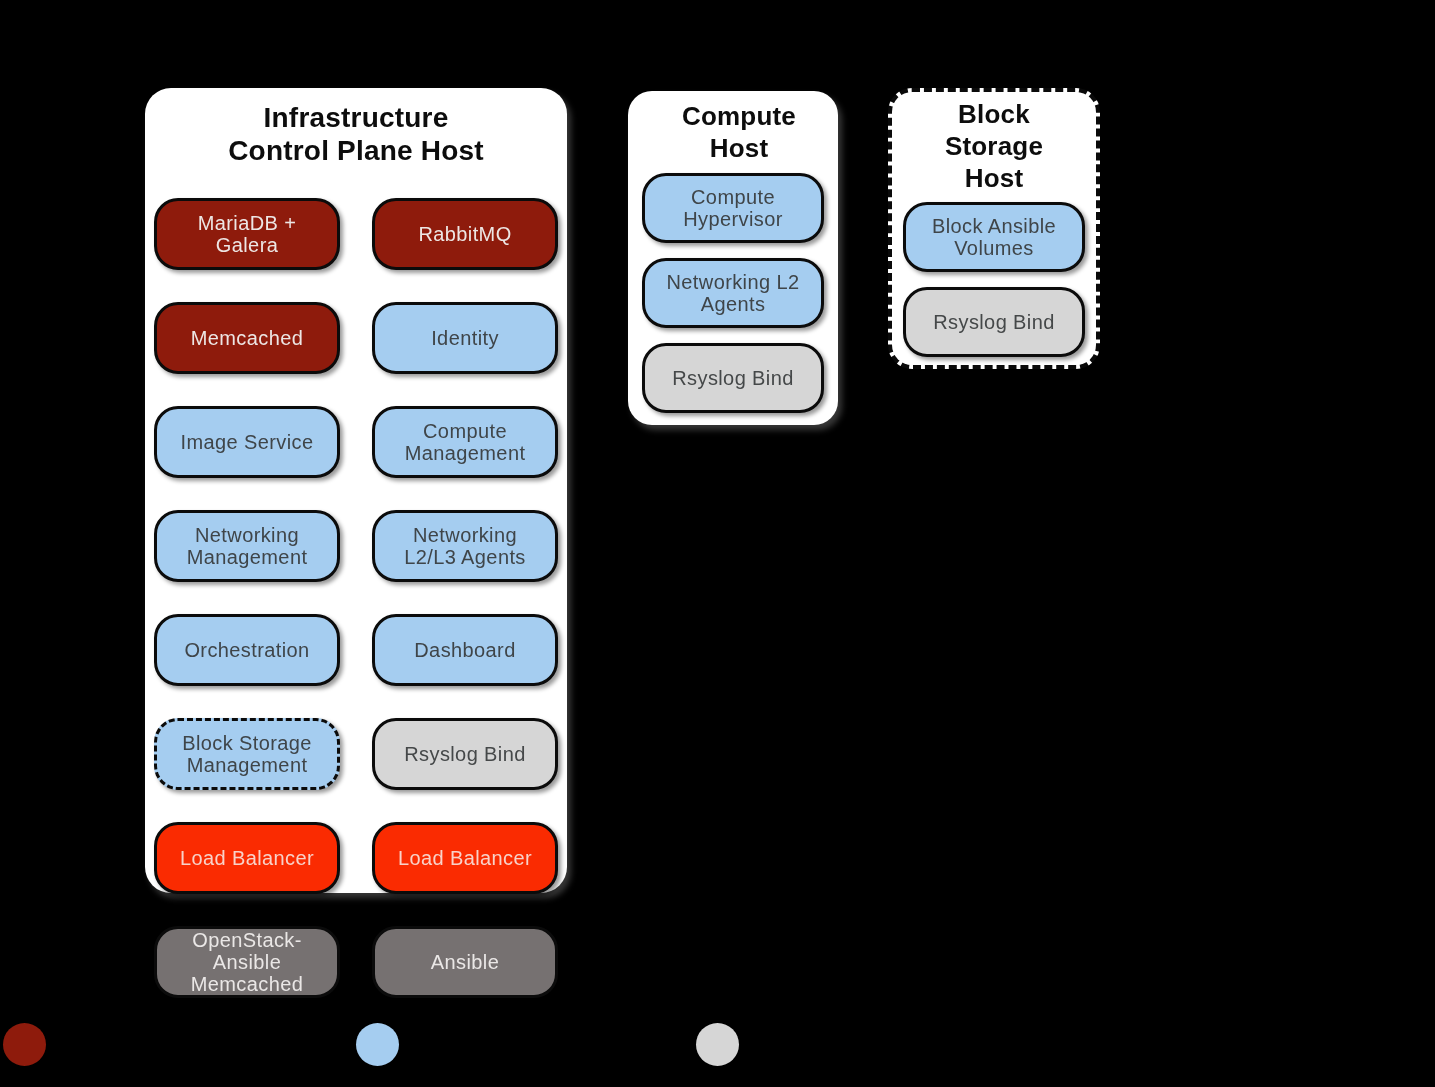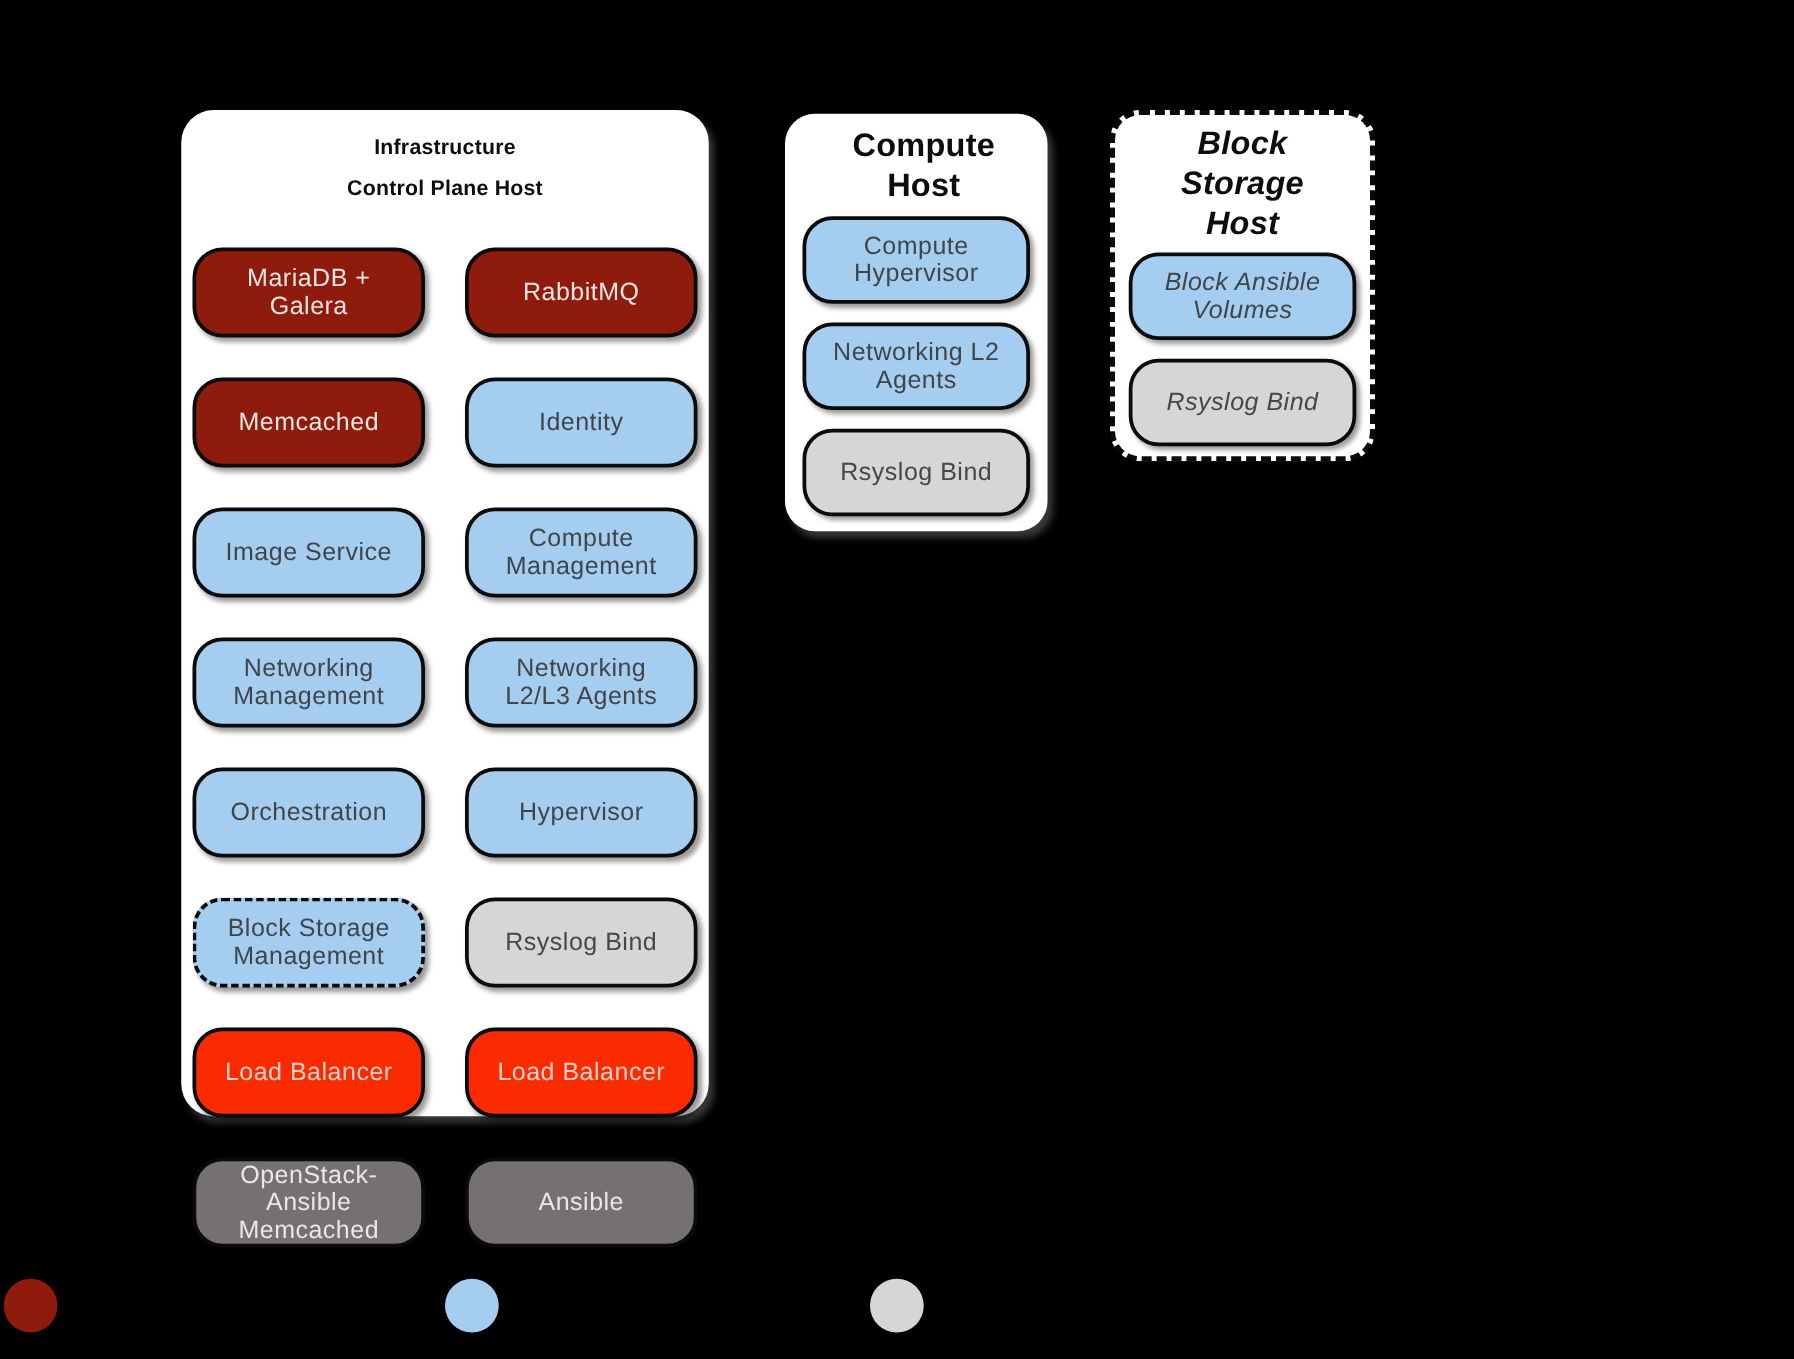--- a/index.html
+++ b/index.html
@@ -8,26 +8,26 @@
     font-family:"Liberation Sans","DejaVu Sans",sans-serif;
   }
   .host{
     position:absolute;background:#fff;border-radius:26px;
     box-shadow:4px 5px 6px rgba(125,125,125,0.45);
   }
   .host-infra{left:145px;top:88px;width:422px;height:805px;}
   .host-compute{left:628px;top:91px;width:210px;height:334px;border-radius:24px;}
   .host-block{
     left:888px;top:88px;width:212px;height:281px;border-radius:24px;
-    border:4px dashed #0a0a0a;box-sizing:border-box;box-shadow:none;font-style:italic;
+    border:4px dashed #0a0a0a;box-sizing:border-box;box-shadow:none;
   }
   .host-title{
     margin:0;text-align:center;font-weight:bold;color:#0d0d0d;letter-spacing:0.2px;
   }
-  .host-infra .host-title{margin-top:13px;font-size:17px;line-height:33px;}
+  .host-infra .host-title{margin-top:13px;font-size:28px;line-height:33px;}
   .host-compute .host-title{margin-top:9px;font-size:26px;line-height:32px;padding-left:12px;}
   .host-block .host-title{margin-top:6px;font-size:26px;line-height:32px;}
   .title-line{display:block;}
   .services{
     position:absolute;left:0;right:0;display:grid;justify-content:center;
   }
   .host-infra .services{top:110px;grid-template-columns:186px 186px;column-gap:15px;grid-auto-rows:72px;row-gap:14px;gap:32px;}
   .host-compute .services{top:82px;grid-template-columns:182px;grid-auto-rows:70px;row-gap:15px;}
   .host-block .services{top:110px;grid-template-columns:182px;grid-auto-rows:70px;row-gap:15px;}
   .pill{
@@ -61,21 +61,21 @@
     <div class="services">
         <div class="pill c-maroon">MariaDB + Galera</div>
         <div class="pill c-maroon">RabbitMQ</div>
         <div class="pill c-maroon">Memcached</div>
         <div class="pill c-blue">Identity</div>
         <div class="pill c-blue">Image Service</div>
         <div class="pill c-blue">Compute Management</div>
         <div class="pill c-blue">Networking Management</div>
         <div class="pill c-blue">Networking L2/L3 Agents</div>
         <div class="pill c-blue">Orchestration</div>
-        <div class="pill c-blue">Hypervisor</div>
+        <div class="pill c-blue">Dashboard</div>
         <div class="pill c-blue b-dashed">Block Storage Management</div>
         <div class="pill c-light_gray">Rsyslog Bind</div>
         <div class="pill c-red">Load Balancer</div>
         <div class="pill c-red">Load Balancer</div>
         <div class="pill c-dark_gray">OpenStack-Ansible Memcached</div>
         <div class="pill c-dark_gray">Ansible</div>
       </div>
   </section>
 
   <section class="host host-compute">

